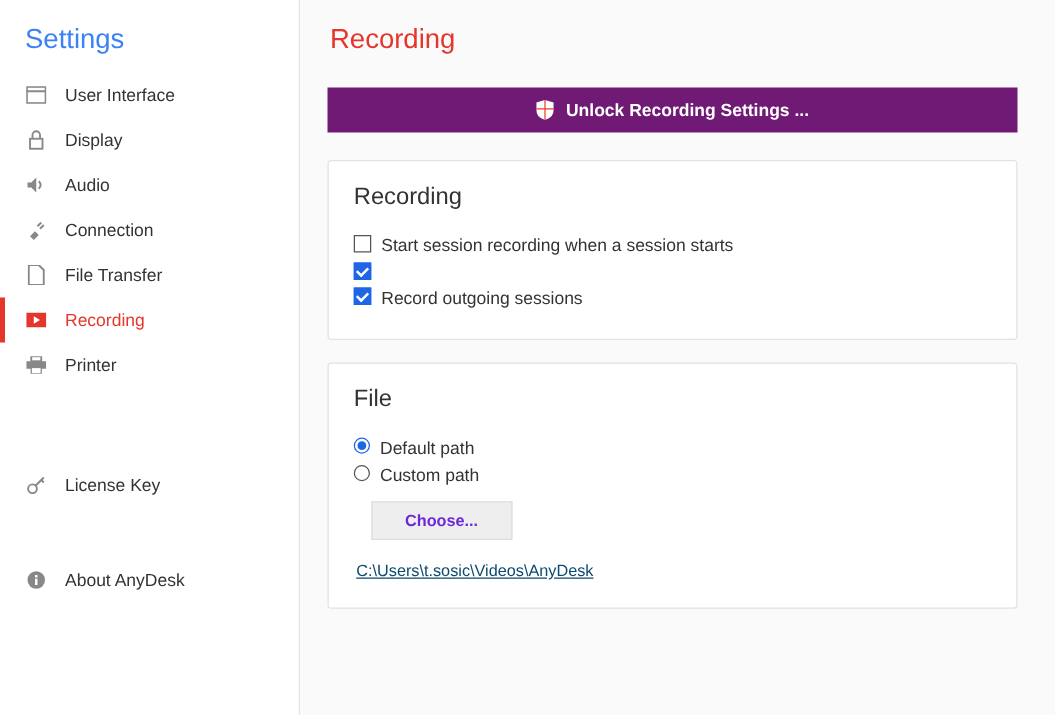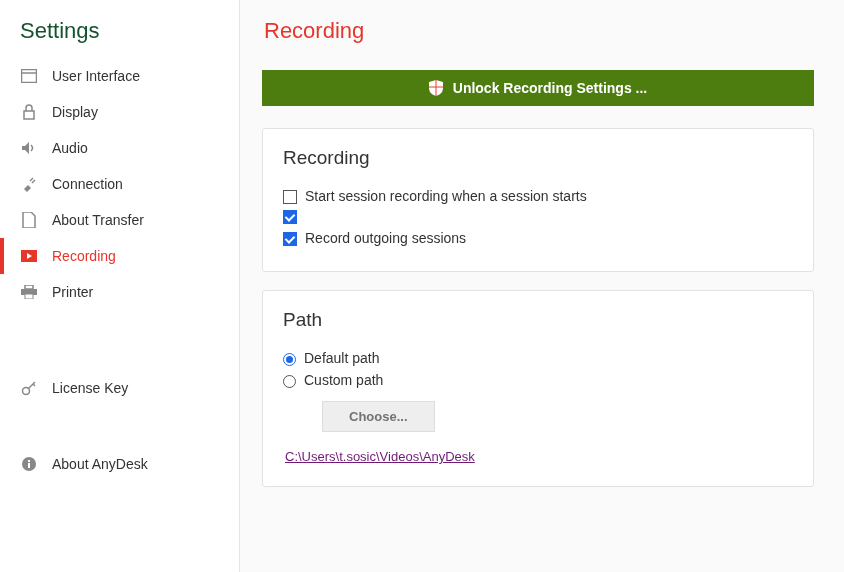--- a/index.html
+++ b/index.html
@@ -1,41 +1,41 @@
 <!DOCTYPE html>
 <html><head>
 <meta charset="utf-8">
 <style>
   * { box-sizing: border-box; margin: 0; padding: 0; }
   html, body { width: 844px; height: 572px; font-family: "Segoe UI", Arial, sans-serif; font-size: 14px; color: #333; background: #fff; overflow: hidden; }
   .app { display: flex; width: 100%; height: 100%; }
   .sidebar { width: 240px; height: 100%; background: #fff; border-right: 1px solid #e5e5e5; padding-top: 18px; position: relative; }
-  .sidebar-title { color: #14532d; font-size: 22px; font-weight: 400; padding: 0 20px 14px 20px; }
+  .sidebar-title { color: #3b82f6; font-size: 22px; font-weight: 400; padding: 0 20px 14px 20px; }
   .nav { list-style: none; }
   .nav li { display: flex; align-items: center; padding: 10px 20px 10px 20px; cursor: pointer; color: #333; gap: 14px; position: relative; }
   .nav li.active { color: #e6352b; }
   .nav li.active::before { content: ""; position: absolute; left: 0; top: 0; bottom: 0; width: 4px; background: #e6352b; }
   .nav li .icon { width: 18px; display: flex; align-items: center; justify-content: center; color: #888; }
   .nav li.active .icon { color: #e6352b; }
   .nav .spacer { height: 60px; }
   .nav .spacer2 { height: 40px; }
   .main { flex: 1; background: #fafafa; padding: 18px 30px 30px 22px; overflow: auto; }
   .page-title { color: #e6352b; font-size: 22px; font-weight: 400; margin-bottom: 26px; padding-left: 2px; }
-  .unlock-btn { width: 100%; background: #4d7c0f; color: #fff; font-weight: 600; border: none; padding: 10px 0; font-size: 14px; display: flex; align-items: center; justify-content: center; gap: 10px; cursor: pointer; margin-bottom: 22px; }
+  .unlock-btn { width: 100%; background: #701a75; color: #fff; font-weight: 600; border: none; padding: 10px 0; font-size: 14px; display: flex; align-items: center; justify-content: center; gap: 10px; cursor: pointer; margin-bottom: 22px; }
   .card { background: #fff; border: 1px solid #e2e2e2; border-radius: 3px; padding: 18px 20px 22px 20px; margin-bottom: 18px; }
   .card h2 { font-size: 19px; font-weight: 400; color: #333; margin-bottom: 16px; }
-  .checkrow, .radiorow { display: flex; align-items: flex-end; gap: 8px; padding: 3px 0; }
+  .checkrow, .radiorow { display: flex; align-items: flex-start; gap: 8px; padding: 3px 0; }
   .checkbox { width: 14px; height: 14px; border: 1.5px solid #555; display: inline-flex; align-items: center; justify-content: center; background: #fff; }
   .checkbox.checked { background: #1e66e5; border-color: #1e66e5; }
   .checkbox.checked::after { content: ""; width: 4px; height: 7px; border: solid #fff; border-width: 0 2px 2px 0; transform: rotate(45deg); margin-top: -2px; }
   .radio { width: 13px; height: 13px; border: 1.5px solid #1e66e5; border-radius: 50%; display: inline-flex; align-items: center; justify-content: center; }
   .radio.unchecked { border-color: #555; }
   .radio.checked::after { content: ""; width: 7px; height: 7px; background: #1e66e5; border-radius: 50%; }
-  .choose-btn { margin: 10px 0 16px 39px; padding: 7px 26px; background: #eee; color: #737373; border: 1px solid #ddd; font-weight: 600; font-size: 13px; cursor: pointer; }
-  .path-link { color: #701a75; text-decoration: underline; font-size: 13px; margin-left: 2px; cursor: pointer; }
+  .choose-btn { margin: 10px 0 16px 14px; padding: 7px 26px; background: #eee; color: #6d28d9; border: 1px solid #ddd; font-weight: 600; font-size: 13px; cursor: pointer; }
+  .path-link { color: #0c4a6e; text-decoration: underline; font-size: 13px; margin-left: 2px; cursor: pointer; }
   svg { display: block; }
 </style>
 </head>
 <body>
 
 <div class="app">
   <aside class="sidebar">
     <div class="sidebar-title">Settings</div>
     <ul class="nav">
 
@@ -81,21 +81,21 @@
         </span>
         <span>Connection</span>
       </li>
 
       <li>
         <span class="icon">
           <svg width="14" height="16" viewBox="0 0 14 16">
               <path d="M1 0 L9 0 L13 4 L13 16 L1 16 Z" fill="none" stroke="#888" stroke-width="1.5"></path>
             </svg>
         </span>
-        <span>About Transfer</span>
+        <span>File Transfer</span>
       </li>
 
       <li class="active">
         <span class="icon">
           <svg width="16" height="12" viewBox="0 0 16 12">
               <rect x="0" y="0" width="16" height="12" fill="#e6352b"></rect>
               <path d="M6 3 L11 6 L6 9 Z" fill="#fff"></path>
             </svg>
         </span>
         <span>Recording</span>
@@ -164,21 +164,21 @@
       <div class="checkrow">
         <span class="checkbox checked"></span>
       </div>
       <div class="checkrow">
         <span class="checkbox checked"></span>
         <span>Record outgoing sessions</span>
       </div>
     </div>
 
     <div class="card">
-      <h2>Path</h2>
+      <h2>File</h2>
       <div class="radiorow">
         <span class="radio checked"></span>
         <span>Default path</span>
       </div>
       <div class="radiorow">
         <span class="radio unchecked"></span>
         <span>Custom path</span>
       </div>
       <button class="choose-btn">Choose...</button>
       <div>

